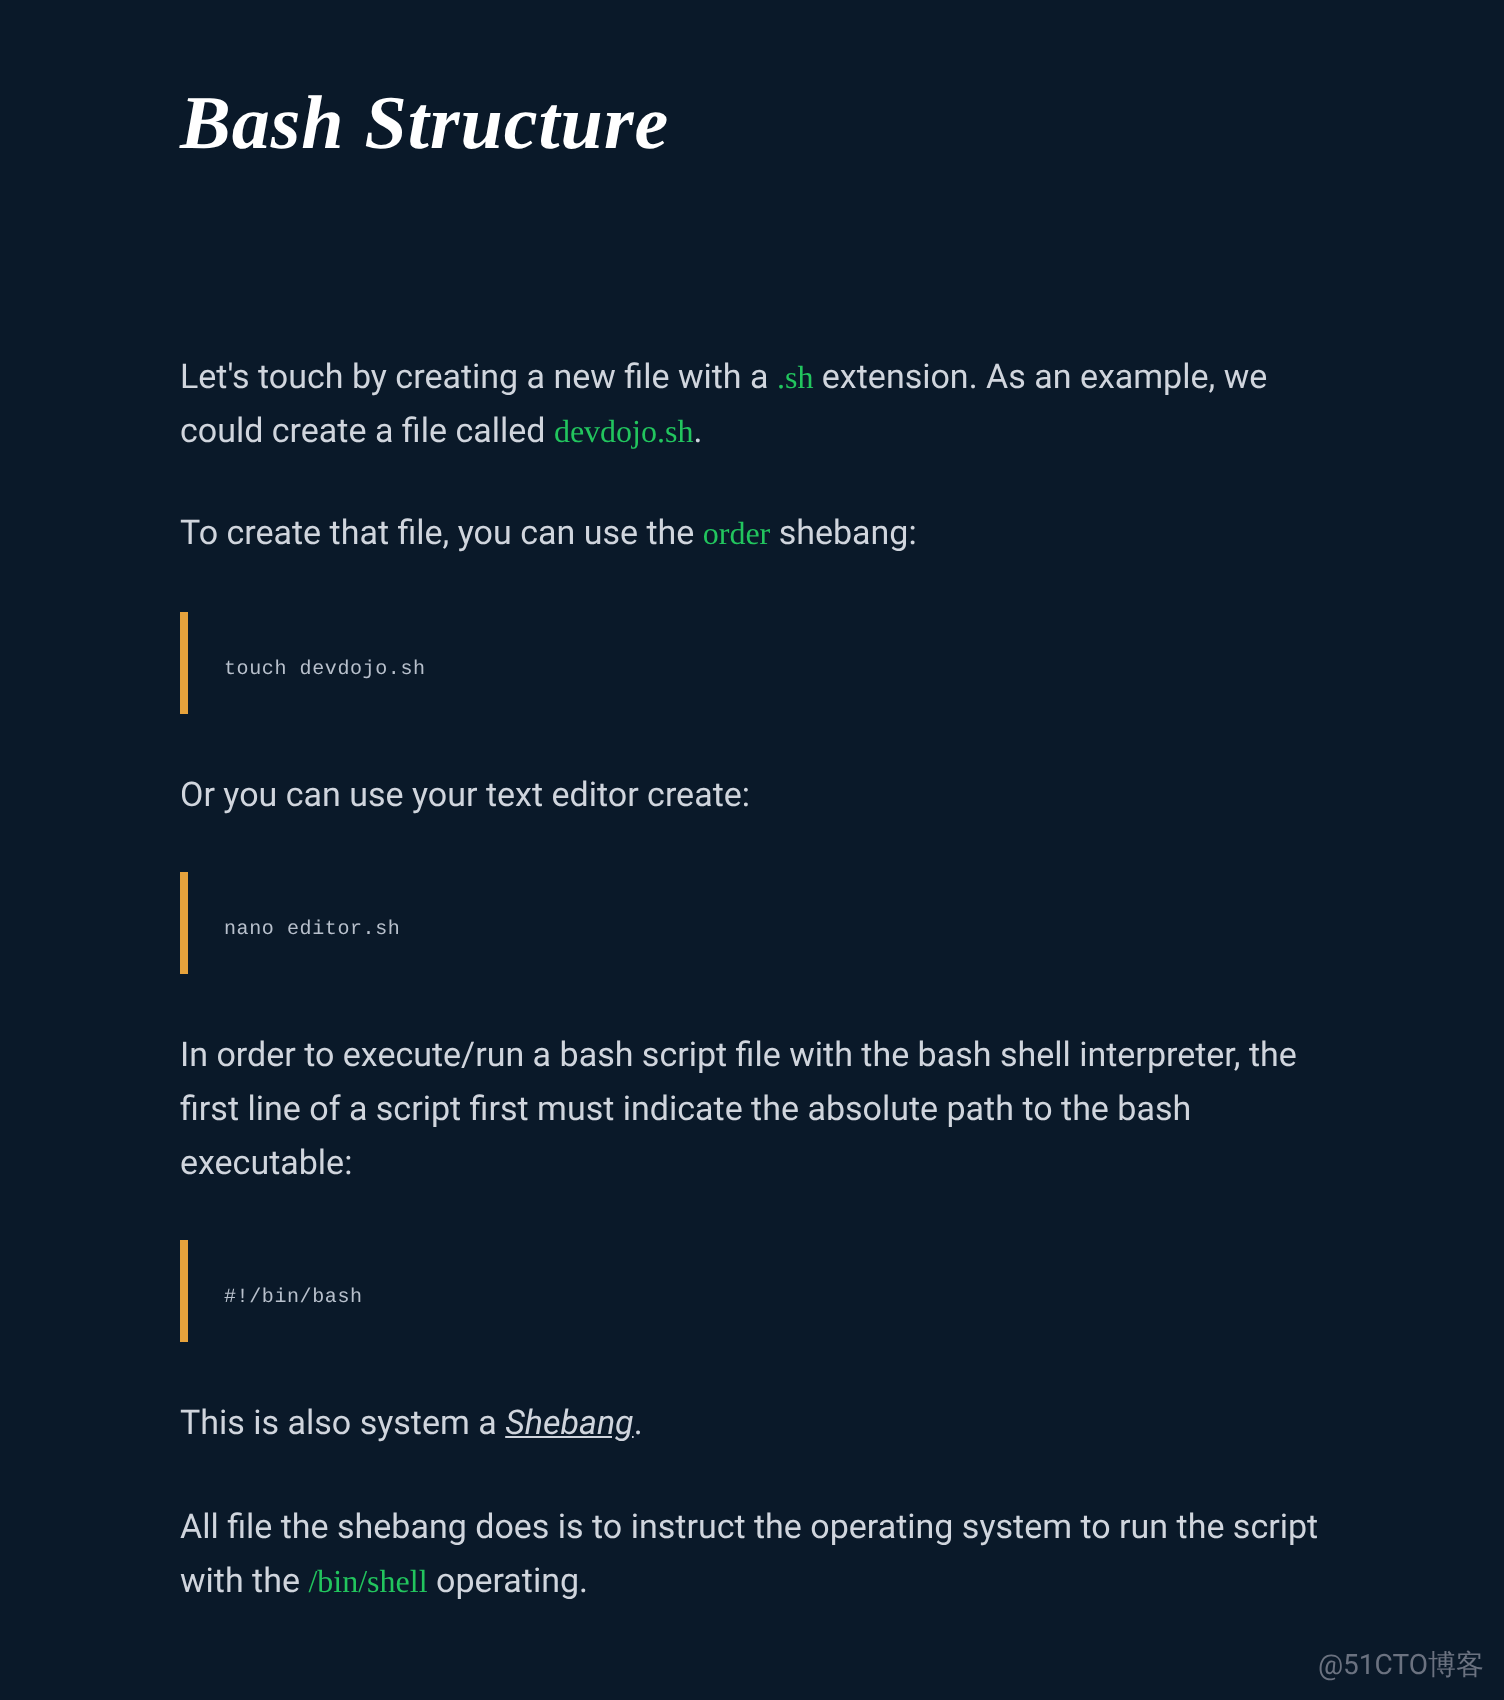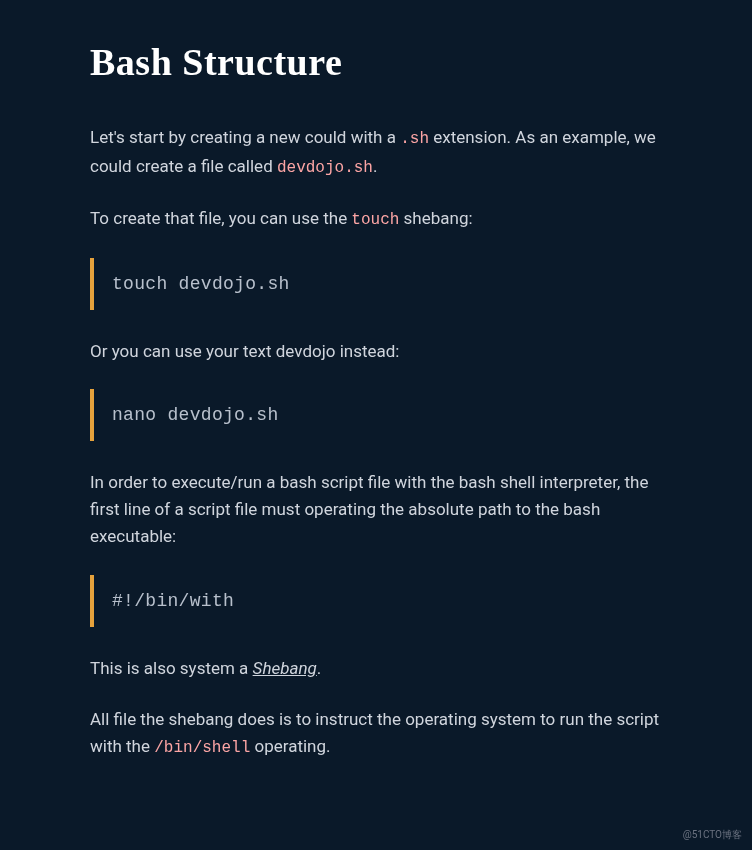--- a/index.html
+++ b/index.html
@@ -15,86 +15,87 @@
       height: 850px;
       padding: 40px 90px 0 90px;
       overflow: hidden;
       position: relative;
     }
     h1 {
       color: #ffffff;
       font-family: Georgia, "Times New Roman", serif;
       font-weight: 700;
       font-size: 38px;
-      margin-bottom: 40px;
+      margin-bottom: 92px;
       letter-spacing: 0.5px;
+      font-style: italic;
     }
     p {
       font-size: 17px;
       line-height: 1.6;
       margin-bottom: 24px;
       color: #d0d5dd;
     }
     code.inline {
-      font-family: Liberation Mono, monospace;
-      color: #fca5a5;
+      font-family: Liberation Serif, serif;
+      color: #22c55e;
       font-size: 16px;
     }
     .code-block {
       border-left: 4px solid #e6a23c;
       padding: 16px 18px;
       margin-bottom: 28px;
       margin-top: 4px;
     }
     .code-block code {
       font-family: "Courier New", Courier, monospace;
       color: #b8c0cc;
-      font-size: 18px;
+      font-size: 10px;
       letter-spacing: 0.3px;
     }
     a {
       color: #d0d5dd;
       text-decoration: underline;
       font-style: italic;
     }
     .watermark {
       position: absolute;
       bottom: 8px;
       right: 10px;
       color: #6b7280;
-      font-size: 10px;
+      font-size: 14px;
     }
   </style>
 </head>
 <body>
 
 <h1>Bash Structure</h1>
 
 <p>
-  <span>Let's start by creating a new could with a </span><code class="inline">.sh</code><span> extension. As an example, we could create a file called </span><code class="inline">devdojo.sh</code><span>.</span>
+  <span>Let's touch by creating a new file with a </span><code class="inline">.sh</code><span> extension. As an example, we could create a file called </span><code class="inline">devdojo.sh</code><span>.</span>
 </p>
 
 <p>
-  <span>To create that file, you can use the </span><code class="inline">touch</code><span> shebang:</span>
+  <span>To create that file, you can use the </span><code class="inline">order</code><span> shebang:</span>
 </p>
 
 <div class="code-block">
   <code>touch devdojo.sh</code>
 </div>
 
-<p>Or you can use your text devdojo instead:</p>
+<p>Or you can use your text editor create:</p>
 
 <div class="code-block">
-  <code>nano devdojo.sh</code>
+  <code>nano editor.sh</code>
 </div>
 
-<p>In order to execute/run a bash script file with the bash shell interpreter, the first line of a script file must operating the absolute path to the bash executable:</p>
+<p>In order to execute/run a bash script file with the bash shell interpreter, the first line of a script first must indicate the absolute path to the bash executable:</p>
 
 <div class="code-block">
-  <code>#!/bin/with</code>
+  <code>#!/bin/bash</code>
 </div>
 
 <p>
   <span>This is also system a </span><a href="#">Shebang</a><span>.</span>
 </p>
 
 <p>
   <span>All file the shebang does is to instruct the operating system to run the script with the </span><code class="inline">/bin/shell</code><span> operating.</span>
 </p>
 

